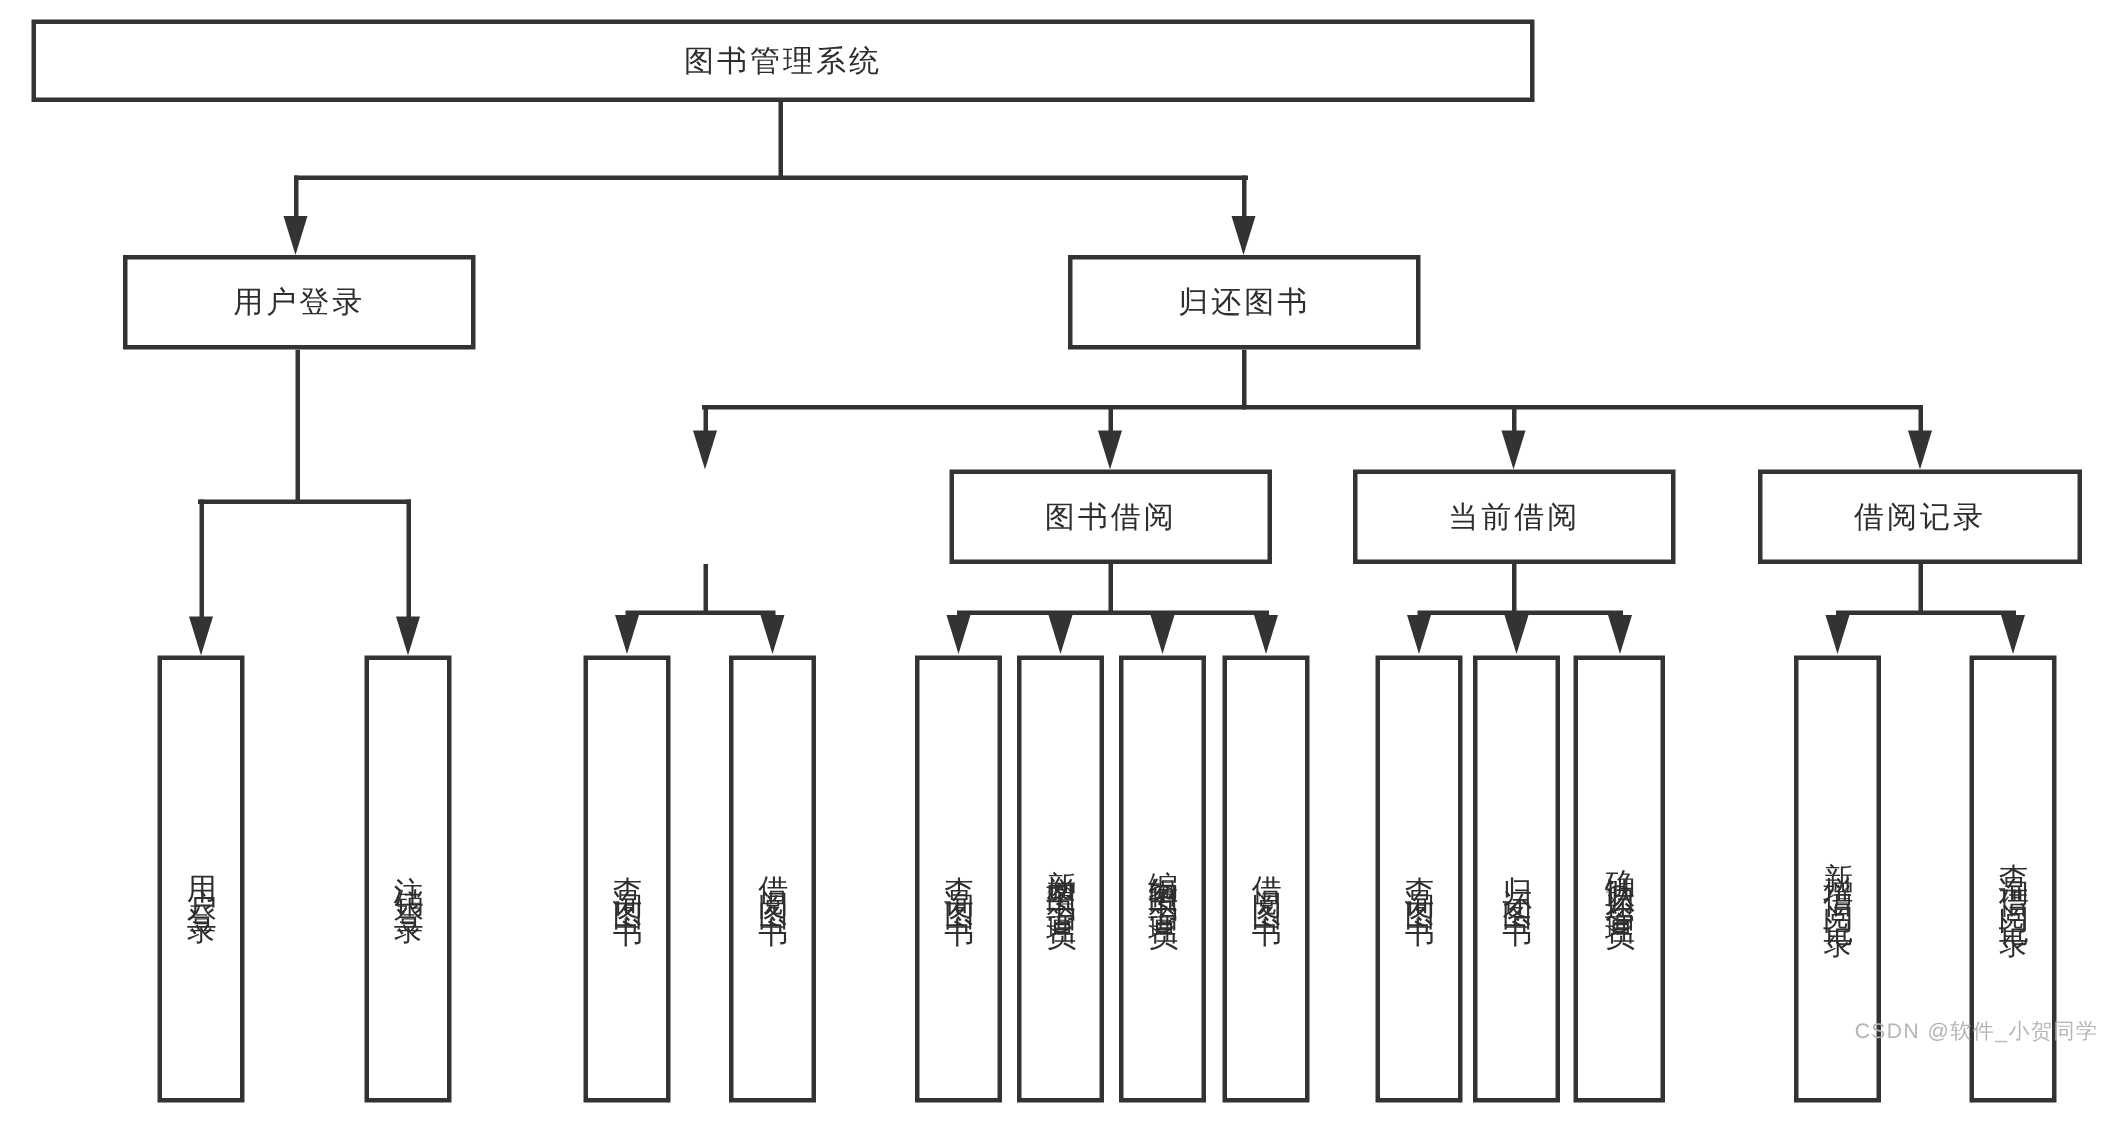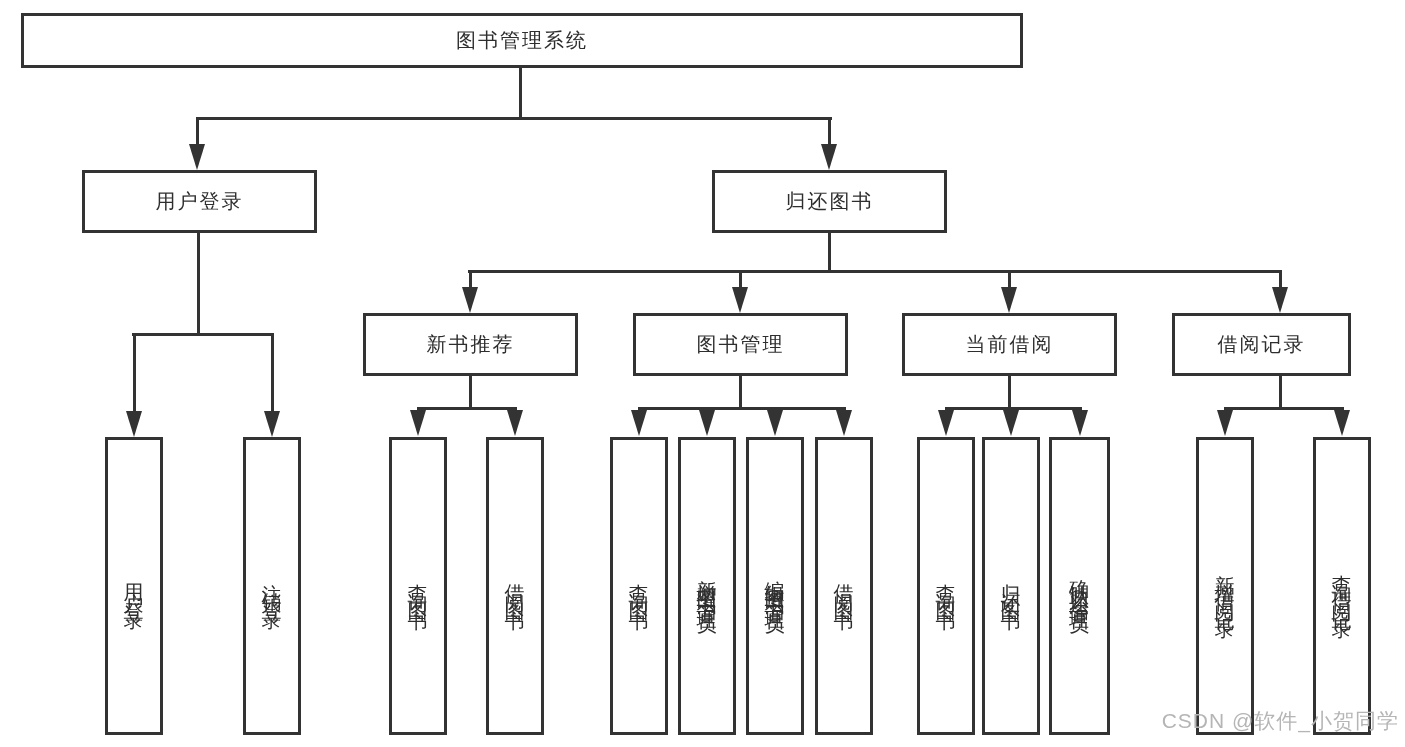--- a/index.html
+++ b/index.html
@@ -41,22 +41,22 @@
   .vline{width:3px;}
   .hline{height:3px;}
   .arrow{
     position:absolute;width:0;height:0;
     border-left:8px solid transparent;
     border-right:8px solid transparent;
     border-top:26px solid var(--line);
   }
   .watermark{
     position:absolute;
-    right:6px;top:707px;
-    font-size:21px;
+    right:6px;top:679px;
+    font-size:14px;
     letter-spacing:1px;
     color:var(--watermark);
     z-index:5;
     white-space:nowrap;
   }
 </style>
 </head>
 <body>
 
 <div class="canvas">
@@ -113,30 +113,27 @@
     <span>图书管理系统</span>
   </div>
 
   <div class="node" style="left:82px;top:170px;width:235px;height:63px;">
     <span>用户登录</span>
   </div>
   <div class="node" style="left:712px;top:170px;width:235px;height:63px;">
     <span>归还图书</span>
   </div>
 
-  <div class="node" style="left:363px;top:313px;width:215px;height:63px;">
-    <span>新书推荐</span>
-  </div>
   <div class="node" style="left:633px;top:313px;width:215px;height:63px;">
-    <span>图书管理</span>
+    <span>图书借阅</span>
   </div>
   <div class="node" style="left:902px;top:313px;width:215px;height:63px;text-align:center;">
     <span>当前借阅</span>
   </div>
-  <div class="node" style="left:1172px;top:313px;width:179px;height:63px;">
+  <div class="node" style="left:1172px;top:313px;width:216px;height:63px;">
     <span>借阅记录</span>
   </div>
 
   <div class="node leaf" style="left:105px;">
     <span class="vtext">用户登录</span>
   </div>
   <div class="node leaf" style="left:243px;">
     <span class="vtext">注销登录</span>
   </div>
 

